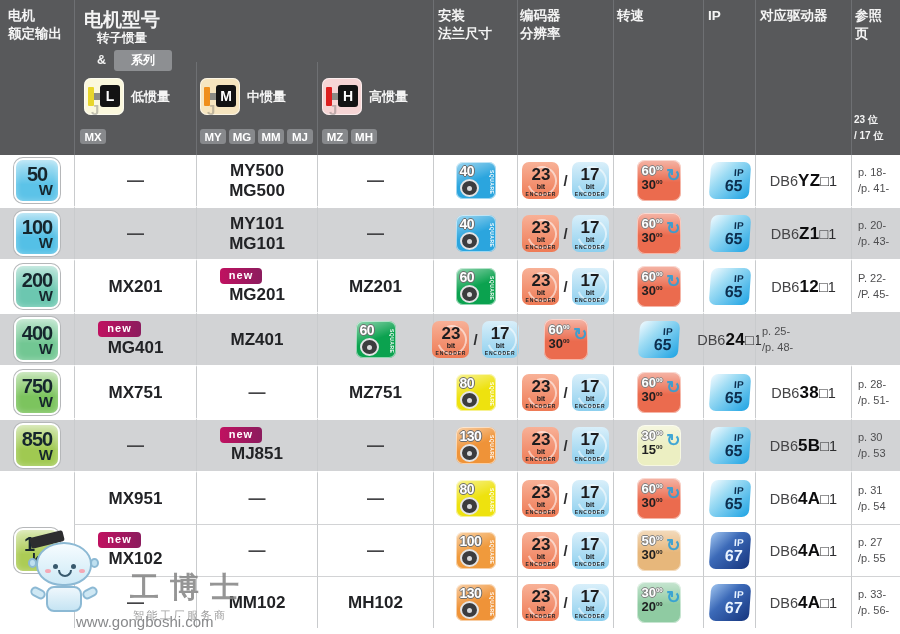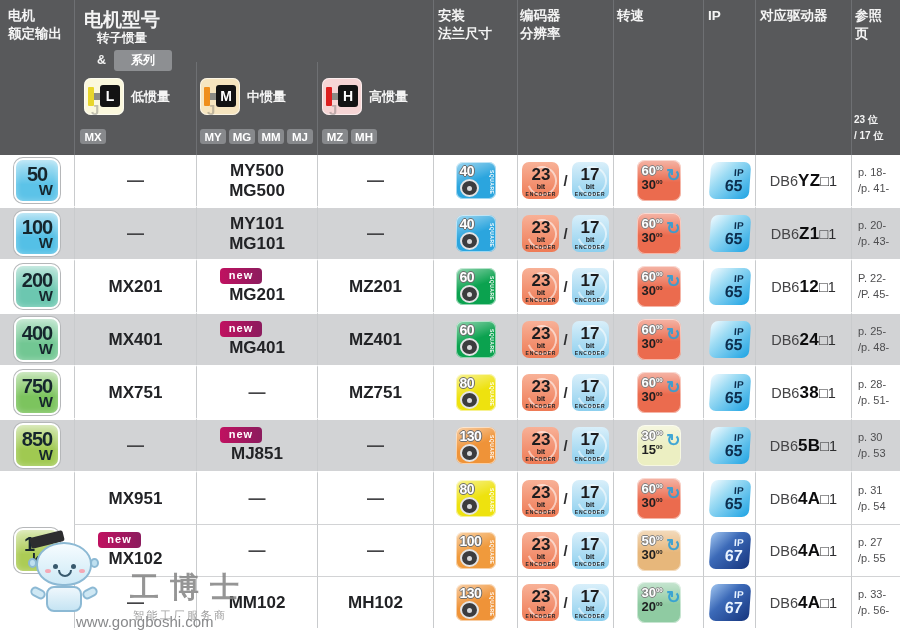--- a/index.html
+++ b/index.html
@@ -456,25 +456,20 @@
       </div>
       <div class="row shade">
         <div class="cell c-out">
           <div class="w-badge" style="background-color: rgb(114, 199, 147);">
             <div class="bw-num">400</div>
             <div class="bw-unit">W</div>
           </div>
         </div>
         <div class="cell">
           <div class="m-wrap">
-            <div class="m-line">MX401</div>
-          </div>
-        </div>
-        <div class="cell">
-          <div class="m-wrap">
             <span class="new-badge">new</span>
             <div class="m-line">MG401</div>
           </div>
         </div>
         <div class="cell">
           <div class="m-wrap">
             <div class="m-line">MZ401</div>
           </div>
         </div>
         <div class="cell">

